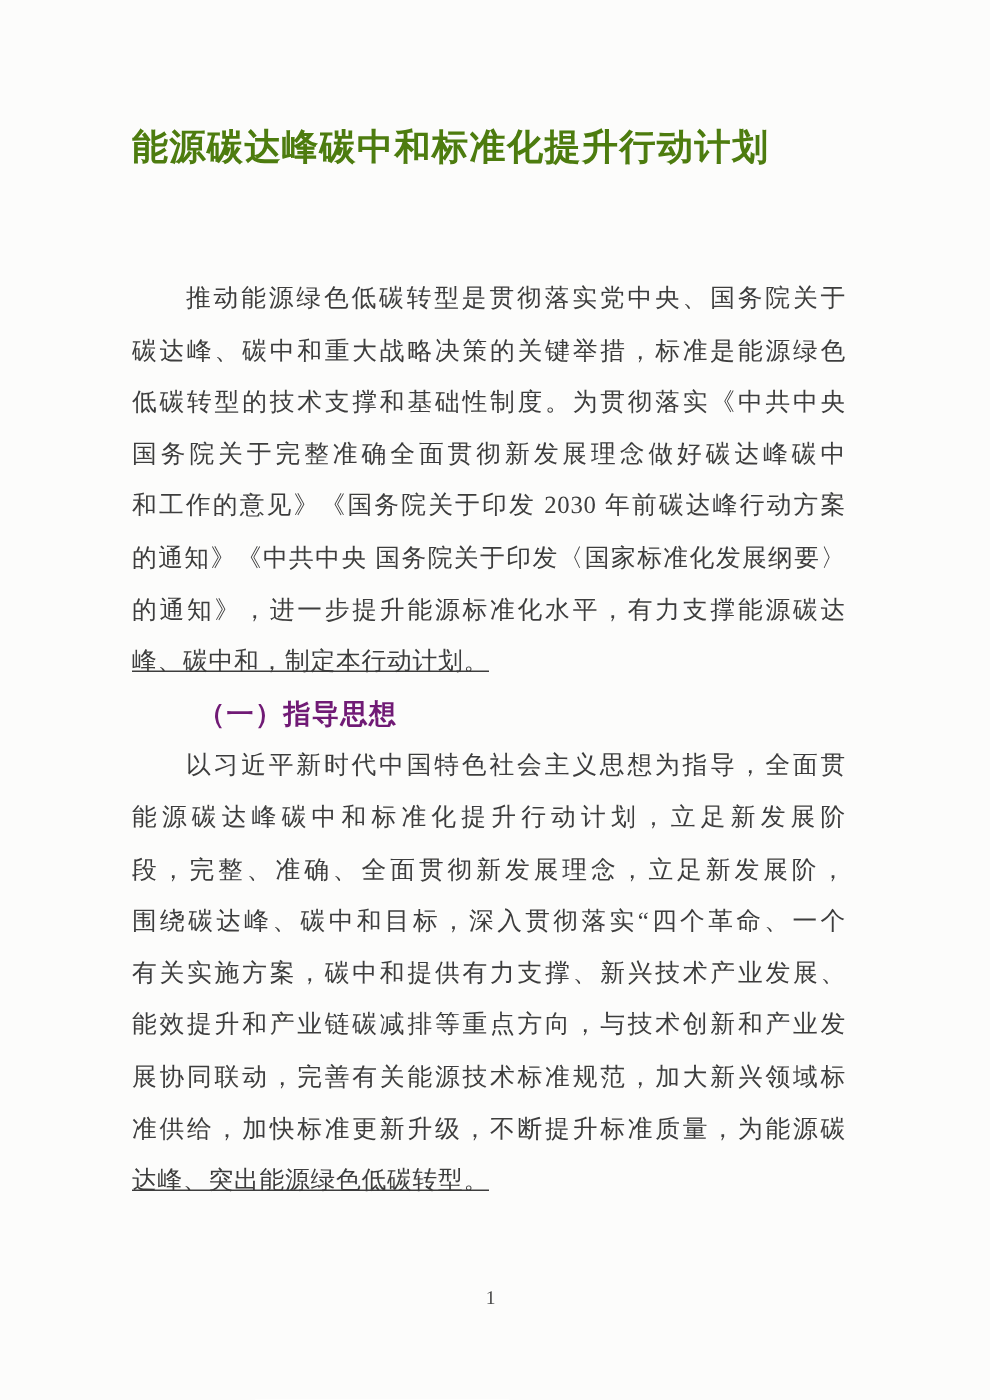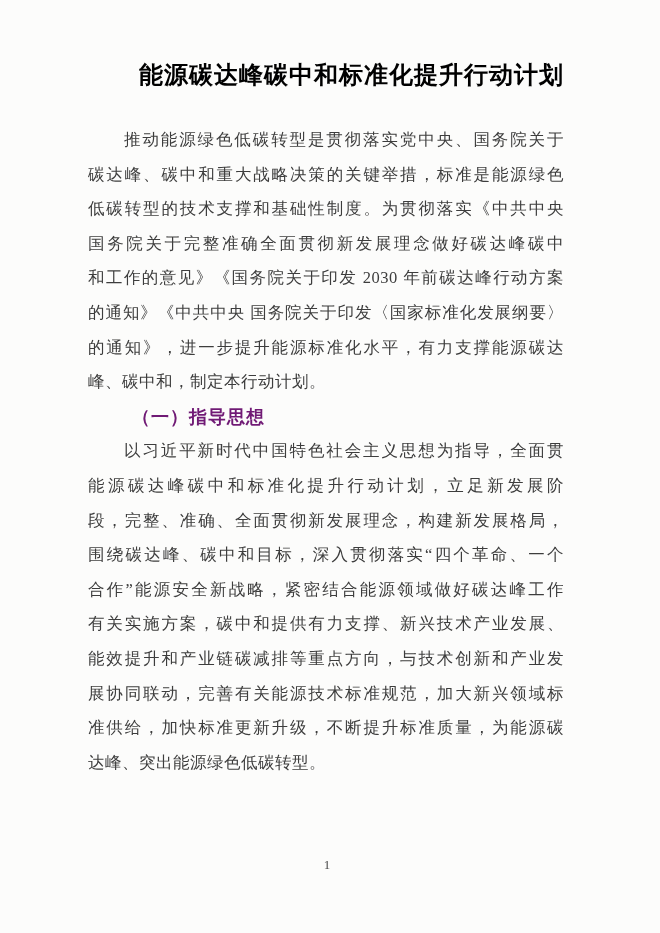--- a/index.html
+++ b/index.html
@@ -17,50 +17,51 @@
     font-family: "Liberation Serif", "DejaVu Serif", serif;
     color: #3d3d3d;
   }
   .content {
     position: absolute;
     left: 88px;
     top: 0;
     width: 476px;
   }
   .doc-title {
-    margin-top: 56px;
+    margin-top: 80px;
     height: 38px;
     line-height: 38px;
-    text-align: right;
+    text-align: left;
     font-family: "Liberation Sans", "DejaVu Sans", sans-serif;
     font-weight: 700;
     font-size: 24px;
     letter-spacing: 1px;
-    color: #000000;
+    color: #4d7c0f;
     white-space: nowrap;
   }
   .body-block {
-    margin-top: 29px;
+    margin-top: 64px;
   }
   .line {
     height: 34.6px;
     line-height: 34.6px;
     font-size: 16.5px;
     letter-spacing: 0.5px;
     text-align: justify;
     text-align-last: justify;
     color: #3d3d3d;
     overflow: hidden;
   }
   .line.indent {
     padding-left: 36px;
   }
   .line.last {
     text-align: right;
     text-align-last: left;
+    text-decoration: underline;
   }
   .heading-1 {
     height: 34.6px;
     line-height: 34.6px;
     font-family: "Liberation Sans", "DejaVu Sans", sans-serif;
     font-weight: 700;
     font-size: 18px;
     color: #262626;
     padding-left: 44px;
     letter-spacing: 1px;
@@ -105,23 +106,22 @@
           <div class="line">的通知》，进一步提升能源标准化水平，有力支撑能源碳达</div>
           <div class="line last">峰、碳中和，制定本行动计划。</div>
         </div>
 
 
       <div class="heading-2">（一）指导思想</div>
 
       <div>
           <div class="line indent">以习近平新时代中国特色社会主义思想为指导，全面贯</div>
           <div class="line">能源碳达峰碳中和标准化提升行动计划，立足新发展阶</div>
-          <div class="line">段，完整、准确、全面贯彻新发展理念，构建新发展格局，</div>
+          <div class="line">段，完整、准确、全面贯彻新发展理念，立足新发展阶，</div>
           <div class="line">围绕碳达峰、碳中和目标，深入贯彻落实“四个革命、一个</div>
-          <div class="line">合作”能源安全新战略，紧密结合能源领域做好碳达峰工作</div>
           <div class="line">有关实施方案，碳中和提供有力支撑、新兴技术产业发展、</div>
           <div class="line">能效提升和产业链碳减排等重点方向，与技术创新和产业发</div>
           <div class="line">展协同联动，完善有关能源技术标准规范，加大新兴领域标</div>
           <div class="line">准供给，加快标准更新升级，不断提升标准质量，为能源碳</div>
           <div class="line last">达峰、突出能源绿色低碳转型。</div>
         </div>
 
     </div>
   </div>
 

